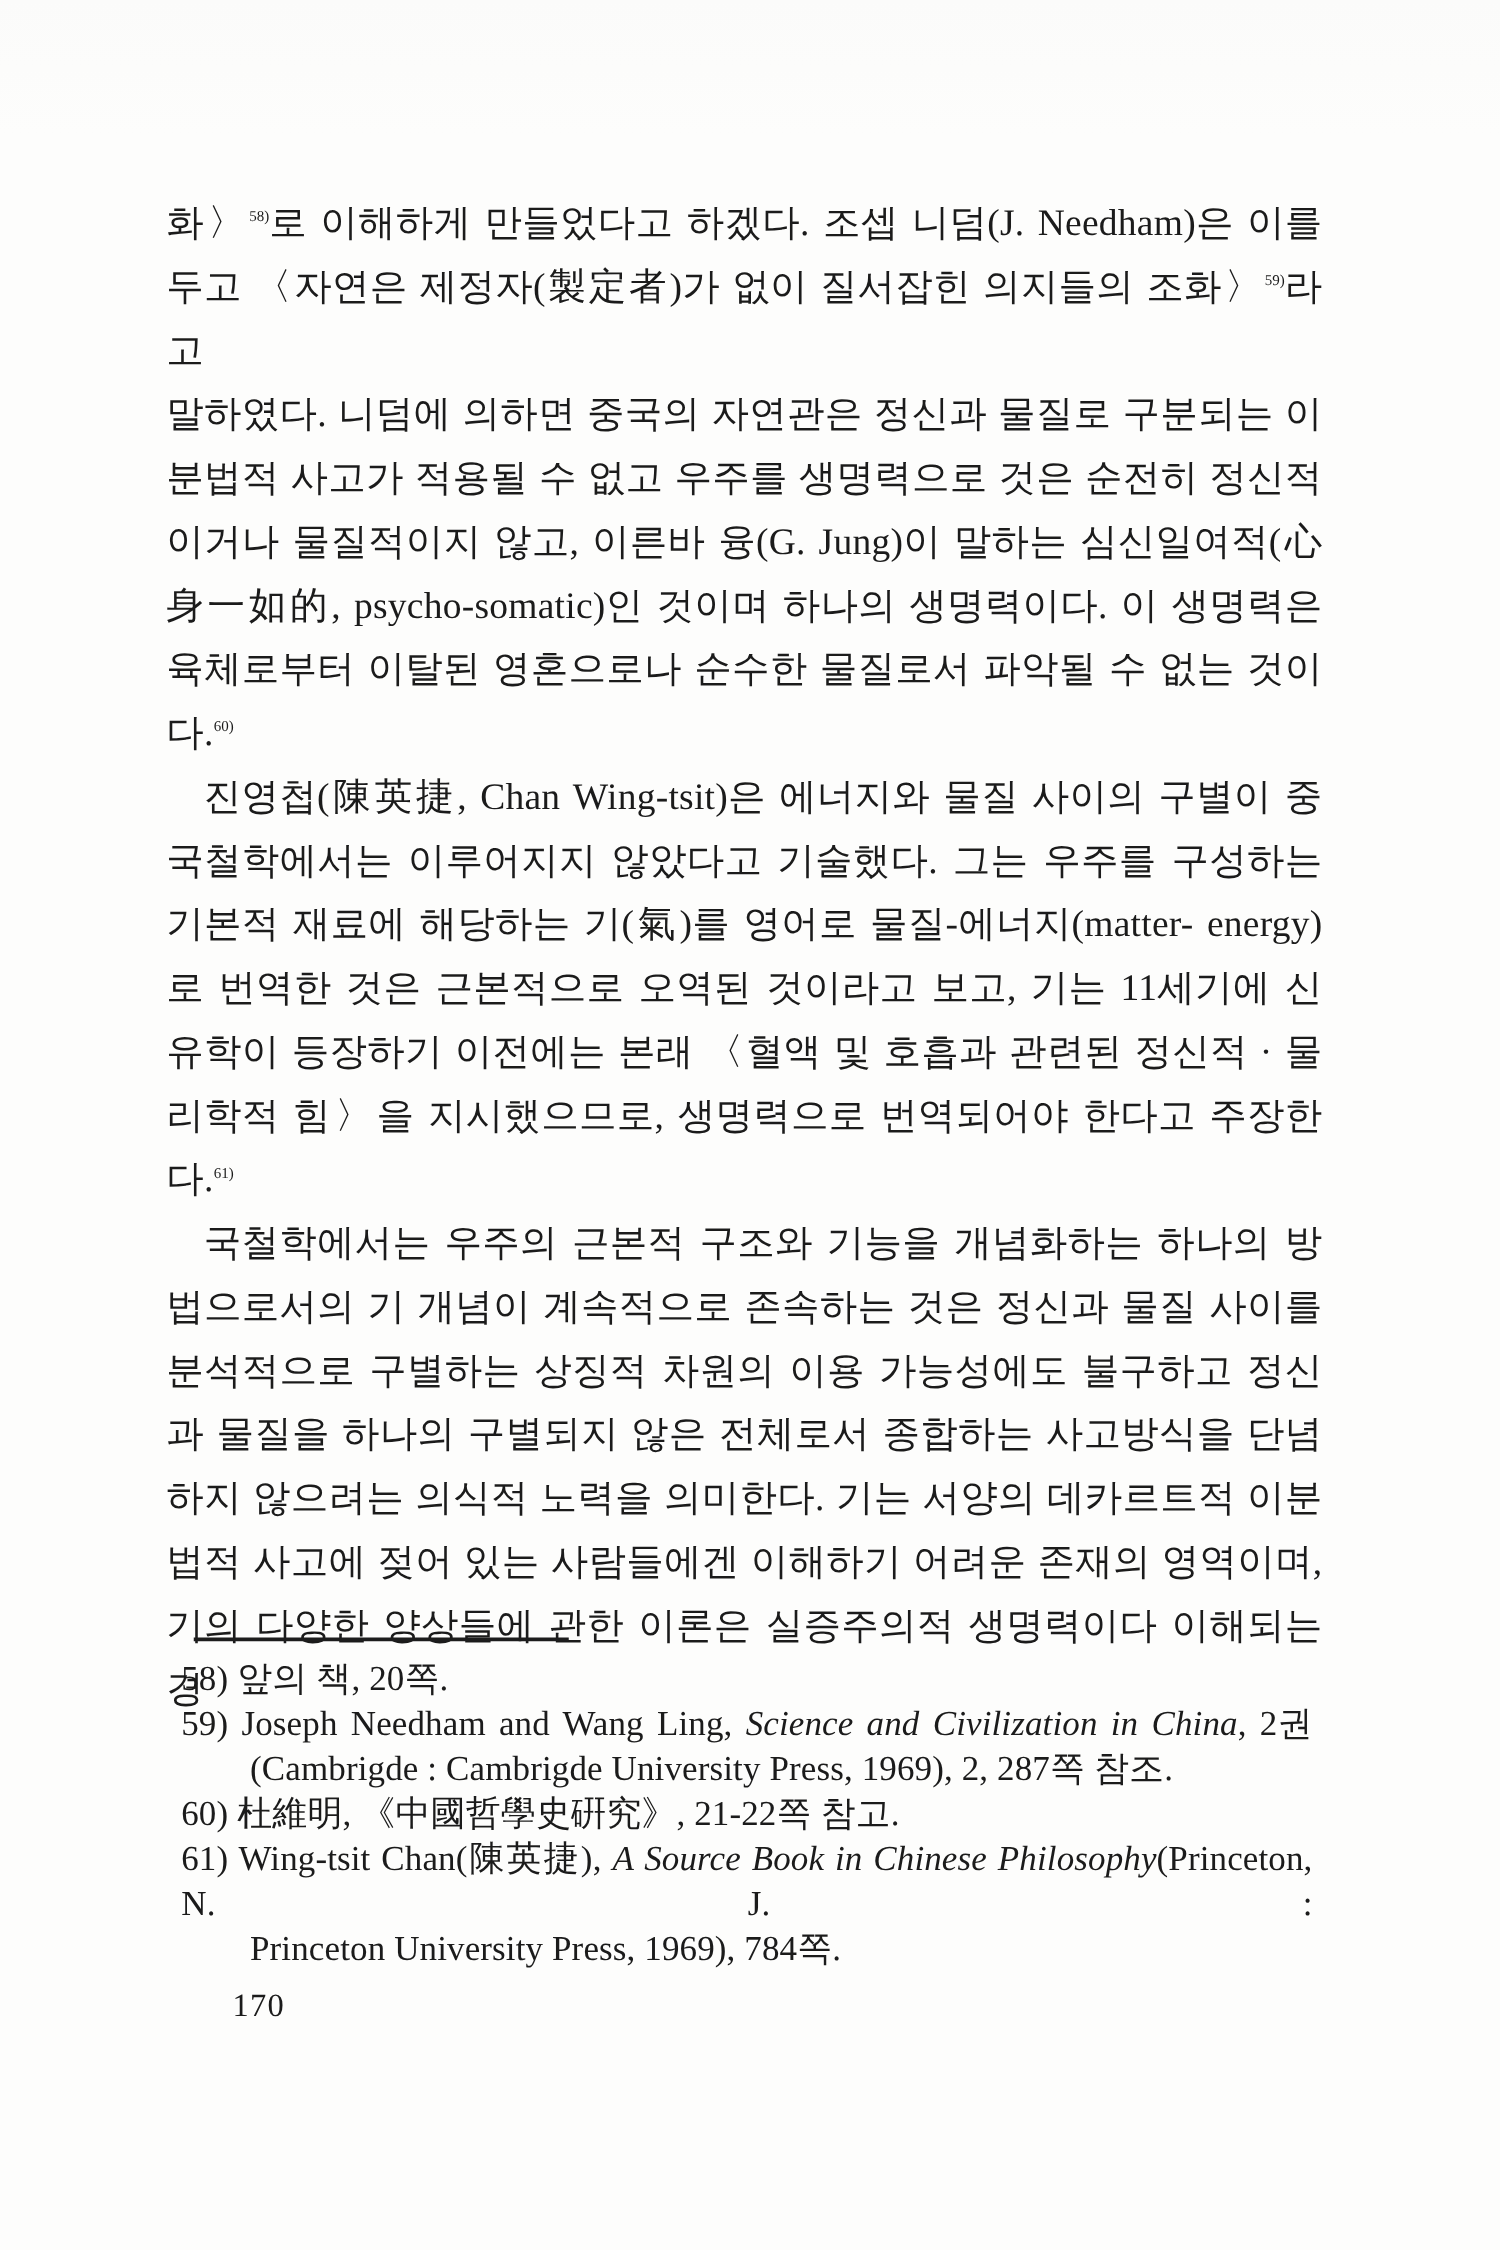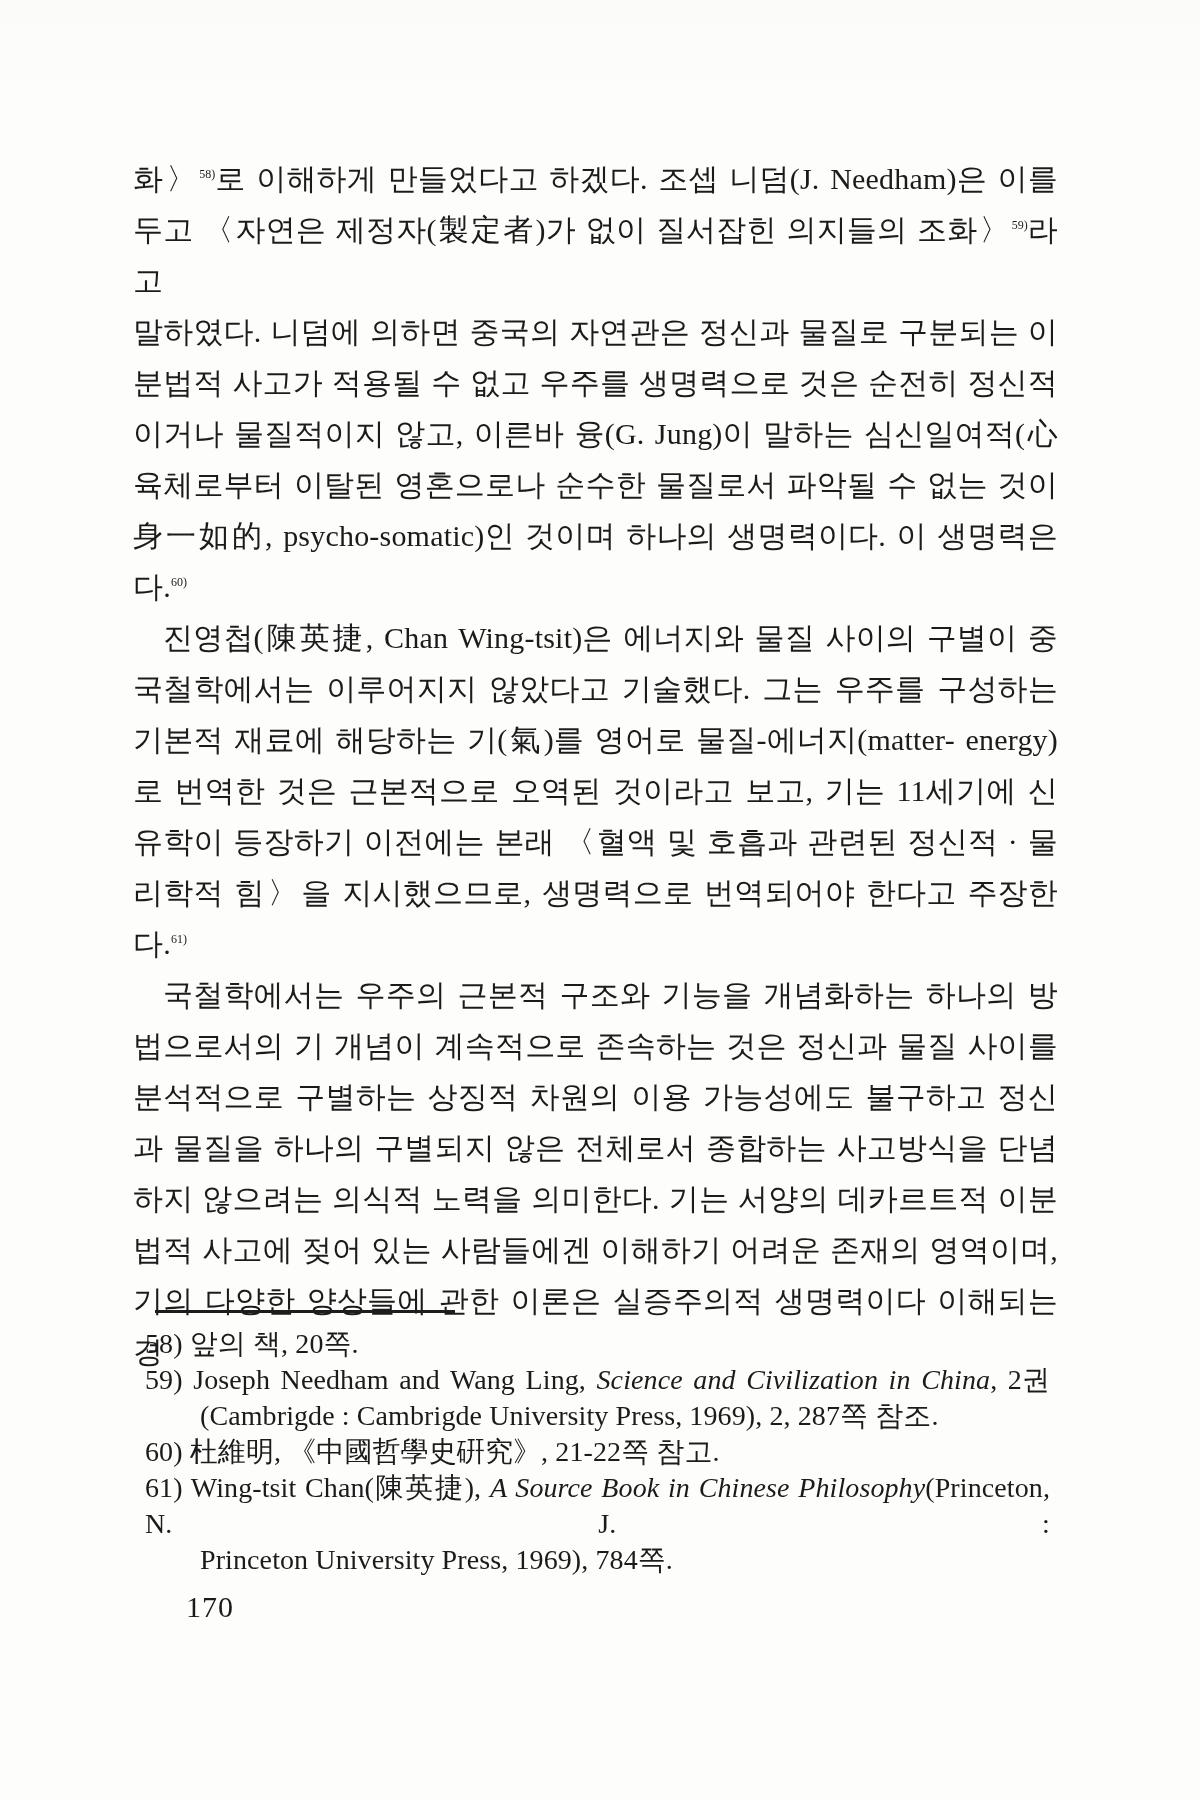--- a/index.html
+++ b/index.html
@@ -62,37 +62,37 @@
     width: 905px;
     font-size: 28px;
     line-height: 36px;
     letter-spacing: 0.1px;
   }
   
   .pagenum {
     position: absolute;
     left: 186px;
     top: 1590px;
-    font-size: 30px;
+    font-size: 26px;
     letter-spacing: 1px;
     text-align: right;
   }
 </style>
 </head>
 <body>
 
 <div class="page">
   <div class="main">
       <div class="tl full"><span>화〉</span><sup>58)</sup><span>로 이해하게 만들었다고 하겠다. 조셉 니덤(J. Needham)은 이를</span></div>
       <div class="tl full"><span>두고 〈자연은 제정자(製定者)가 없이 질서잡힌 의지들의 조화〉</span><sup>59)</sup><span>라고</span></div>
       <div class="tl full"><span>말하였다. 니덤에 의하면 중국의 자연관은 정신과 물질로 구분되는 이</span></div>
       <div class="tl full"><span>분법적 사고가 적용될 수 없고 우주를 생명력으로 것은 순전히 정신적</span></div>
       <div class="tl full"><span>이거나 물질적이지 않고, 이른바 융(G. Jung)이 말하는 심신일여적(心</span></div>
+      <div class="tl full"><span>身一如的, psycho-somatic)인 것이며 하나의 생명력이다. 이 생명력은</span></div>
       <div class="tl full"><span>육체로부터 이탈된 영혼으로나 순수한 물질로서 파악될 수 없는 것이</span></div>
-      <div class="tl full"><span>身一如的, psycho-somatic)인 것이며 하나의 생명력이다. 이 생명력은</span></div>
       <div class="tl"><span>다.</span><sup>60)</sup></div>
       <div class="tl full" style="padding-left: 30px;"><span>진영첩(陳英捷, Chan Wing-tsit)은 에너지와 물질 사이의 구별이 중</span></div>
       <div class="tl full"><span>국철학에서는 이루어지지 않았다고 기술했다. 그는 우주를 구성하는</span></div>
       <div class="tl full"><span>기본적 재료에 해당하는 기(氣)를 영어로 물질-에너지(matter- energy)</span></div>
       <div class="tl full"><span>로 번역한 것은 근본적으로 오역된 것이라고 보고, 기는 11세기에 신</span></div>
       <div class="tl full"><span>유학이 등장하기 이전에는 본래 〈혈액 및 호흡과 관련된 정신적 · 물</span></div>
       <div class="tl full"><span>리학적 힘〉을 지시했으므로, 생명력으로 번역되어야 한다고 주장한</span></div>
       <div class="tl"><span>다.</span><sup>61)</sup></div>
       <div class="tl full" style="padding-left: 30px;"><span>국철학에서는 우주의 근본적 구조와 기능을 개념화하는 하나의 방</span></div>
       <div class="tl full"><span>법으로서의 기 개념이 계속적으로 존속하는 것은 정신과 물질 사이를</span></div>

